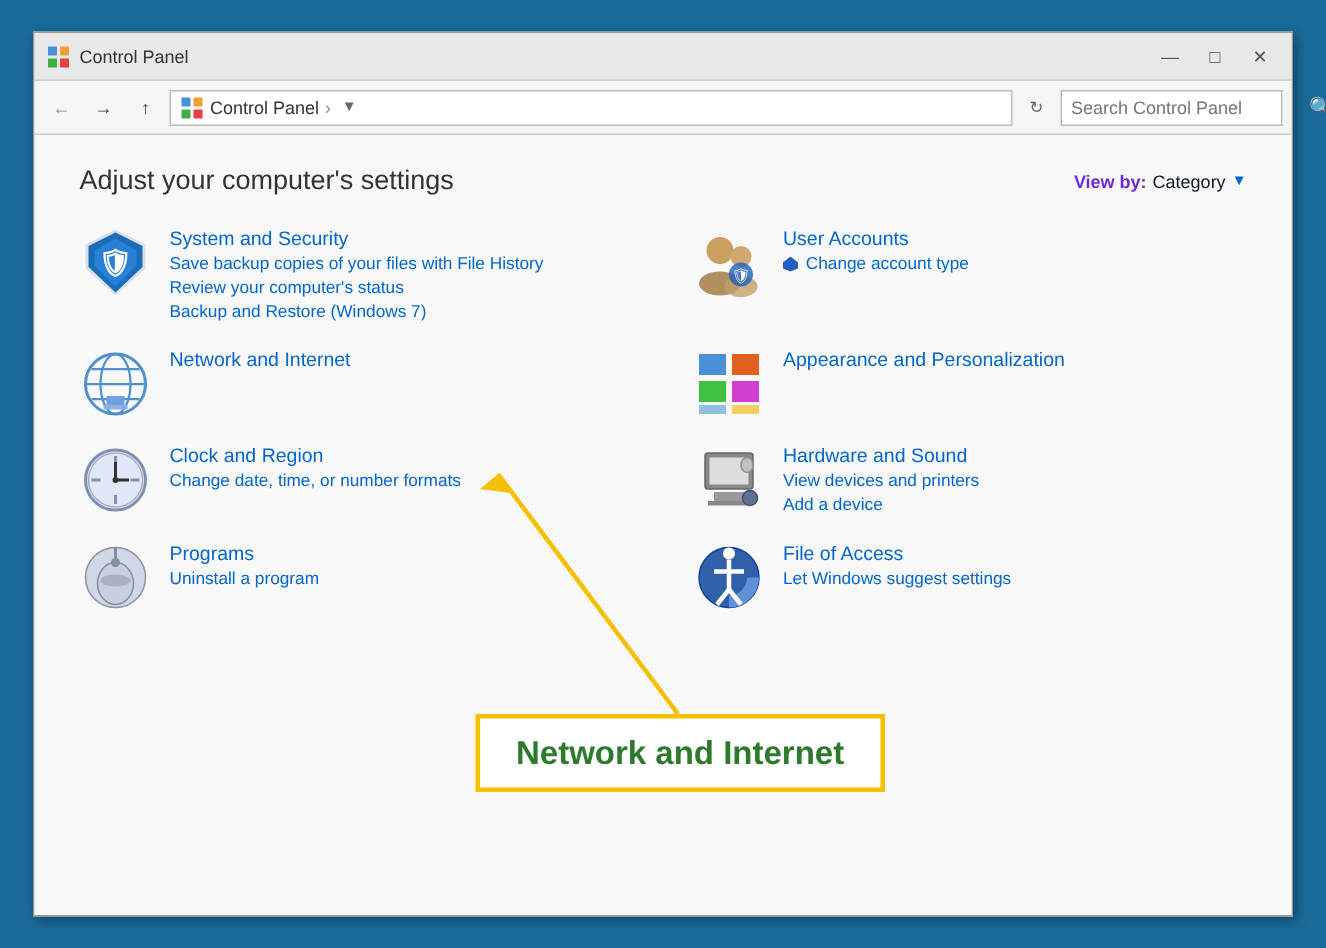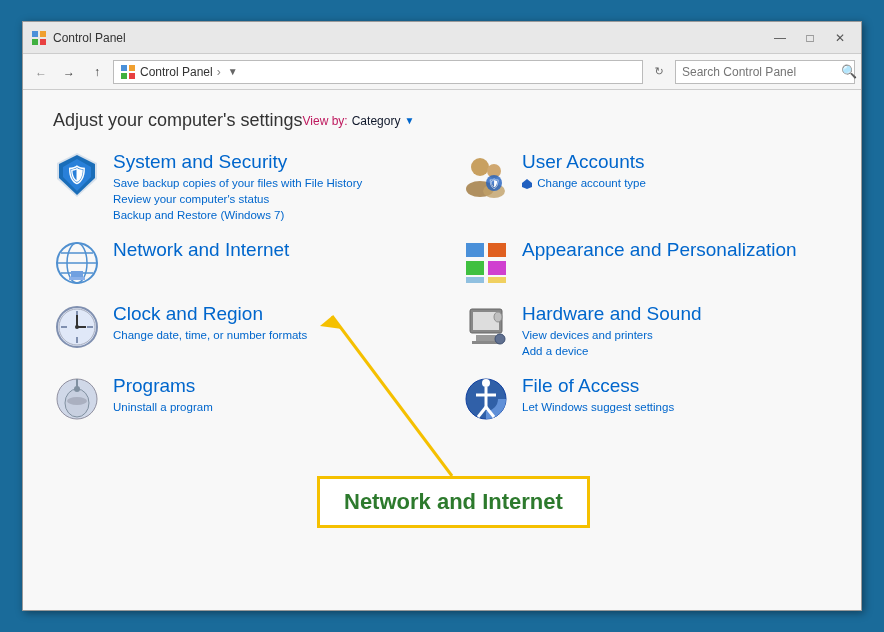--- a/index.html
+++ b/index.html
@@ -107,21 +107,21 @@
     .address-dropdown {
       width: 16px;
       height: 24px;
       background: transparent;
       border: none;
       cursor: pointer;
       color: #666;
       font-size: 10px;
     }
     .search-field {
-      width: 180px;
+      width: 148px;
       height: 24px;
       border: 1px solid #bbb;
       background: white;
       display: flex;
       align-items: center;
       padding: 0 6px;
       gap: 4px;
     }
     .search-input {
       flex: 1;
@@ -132,36 +132,37 @@
       background: transparent;
     }
     .content {
       flex: 1;
       background: #f8f8f8;
       padding: 20px 30px;
       overflow: auto;
     }
     .content-header {
       display: flex;
+      justify-content: space-between;
       align-items: center;
       margin-bottom: 20px;
     }
     .content-title {
       font-size: 18px;
       color: #333;
       font-weight: 300;
     }
     .view-by {
       display: flex;
       align-items: center;
       gap: 4px;
       font-size: 12px;
       color: #555;
     }
-    .view-by-label { color: #be185d; }
+    .view-by-label { color: #6d28d9; font-weight: bold; }
     .view-by-value {
       color: #0f172a;
       cursor: pointer;
     }
     .categories {
       display: grid;
       grid-template-columns: 1fr 1fr;
       gap: 16px 40px;
     }
     .category-item {
@@ -173,21 +174,21 @@
     .cat-icon {
       width: 48px;
       height: 48px;
       flex-shrink: 0;
       display: flex;
       align-items: center;
       justify-content: center;
     }
     .cat-text { flex: 1; }
     .cat-title {
-      font-size: 19px;
+      font-size: 13px;
       color: #0066cc;
       cursor: pointer;
       margin-bottom: 2px;
     }
     .cat-link {
       font-size: 11.5px;
       color: #0066cc;
       cursor: pointer;
       display: block;
       line-height: 1.4;

